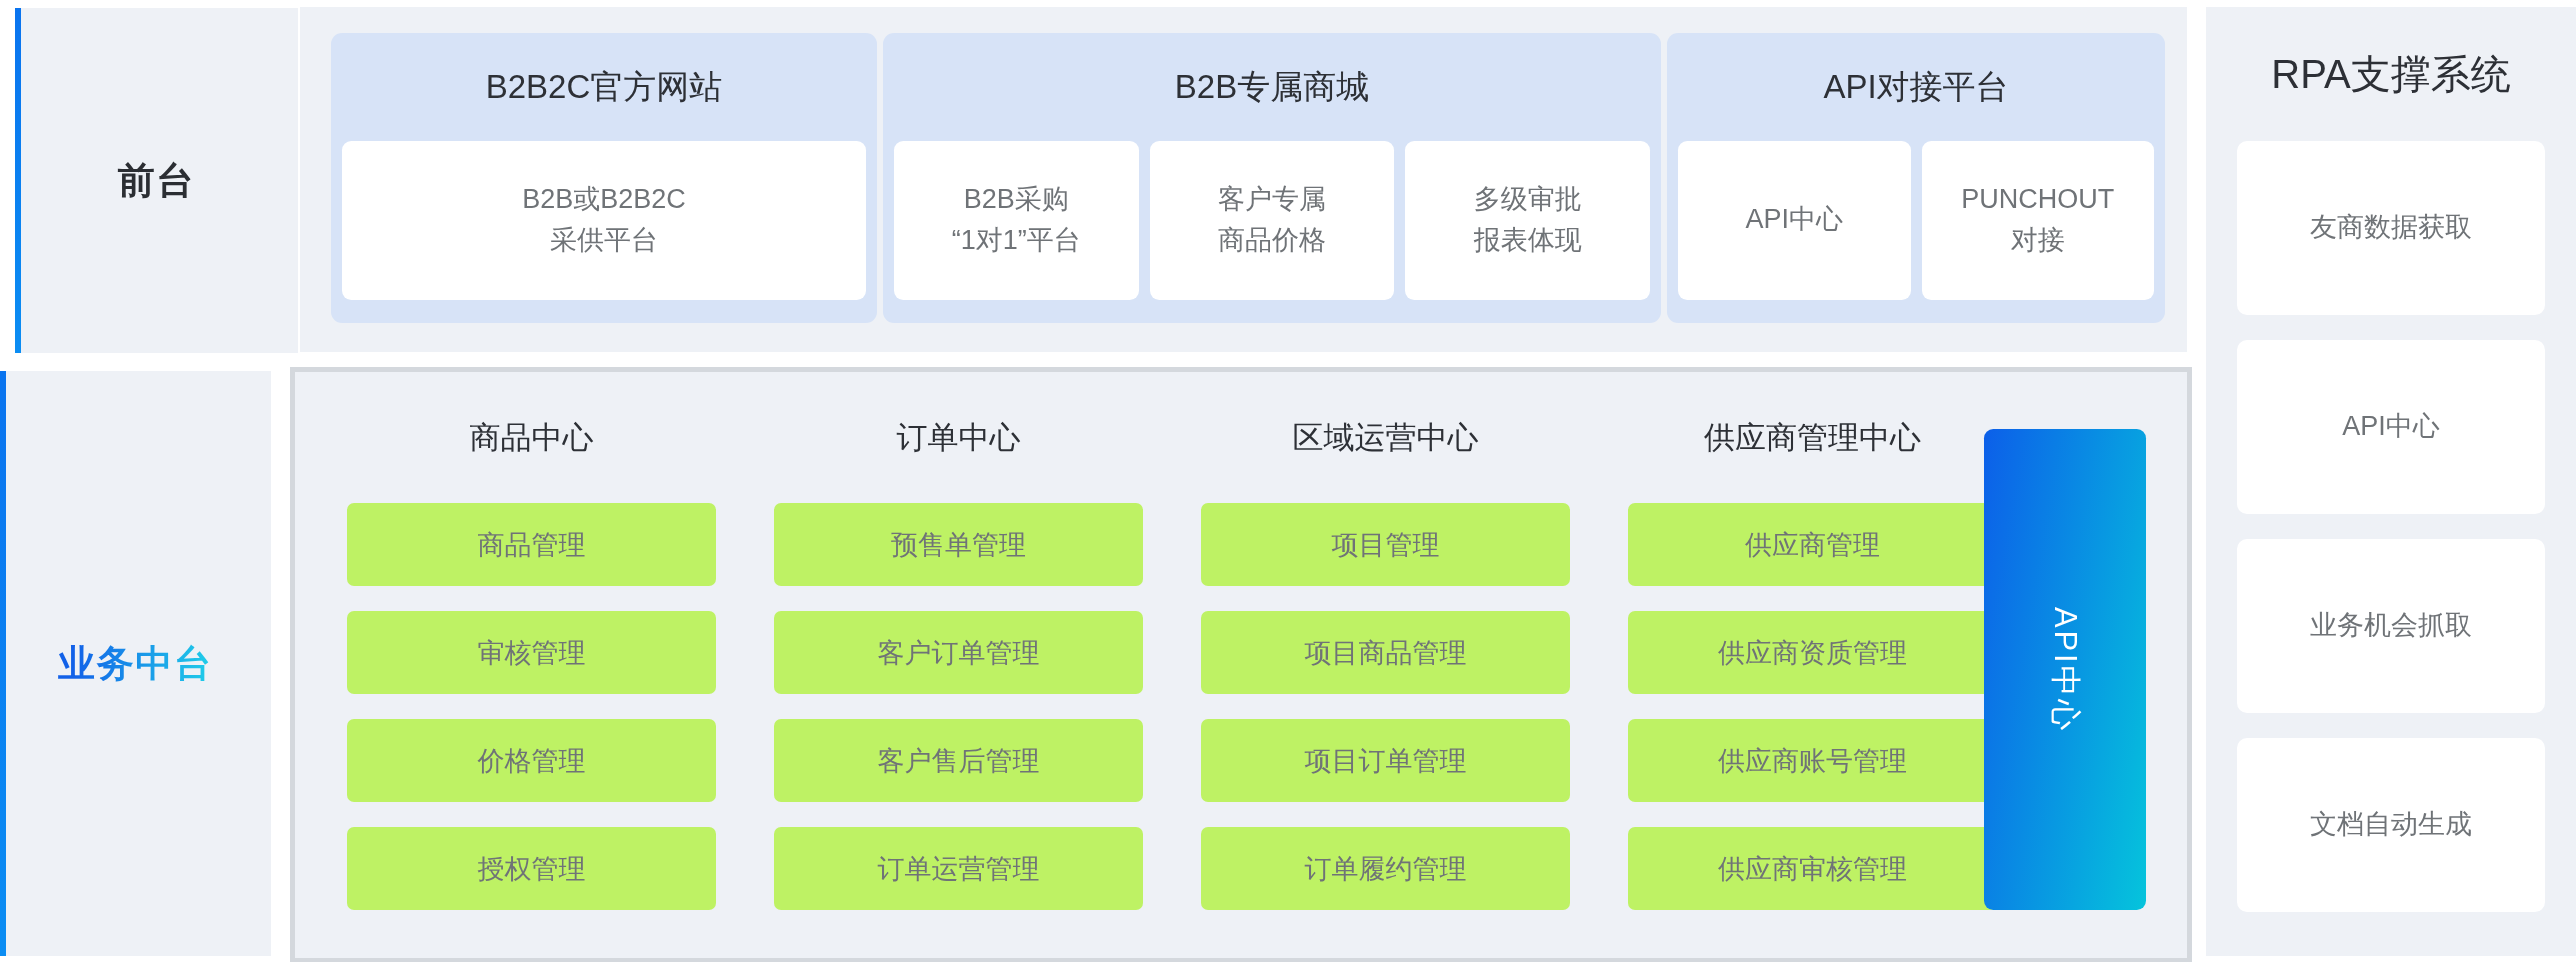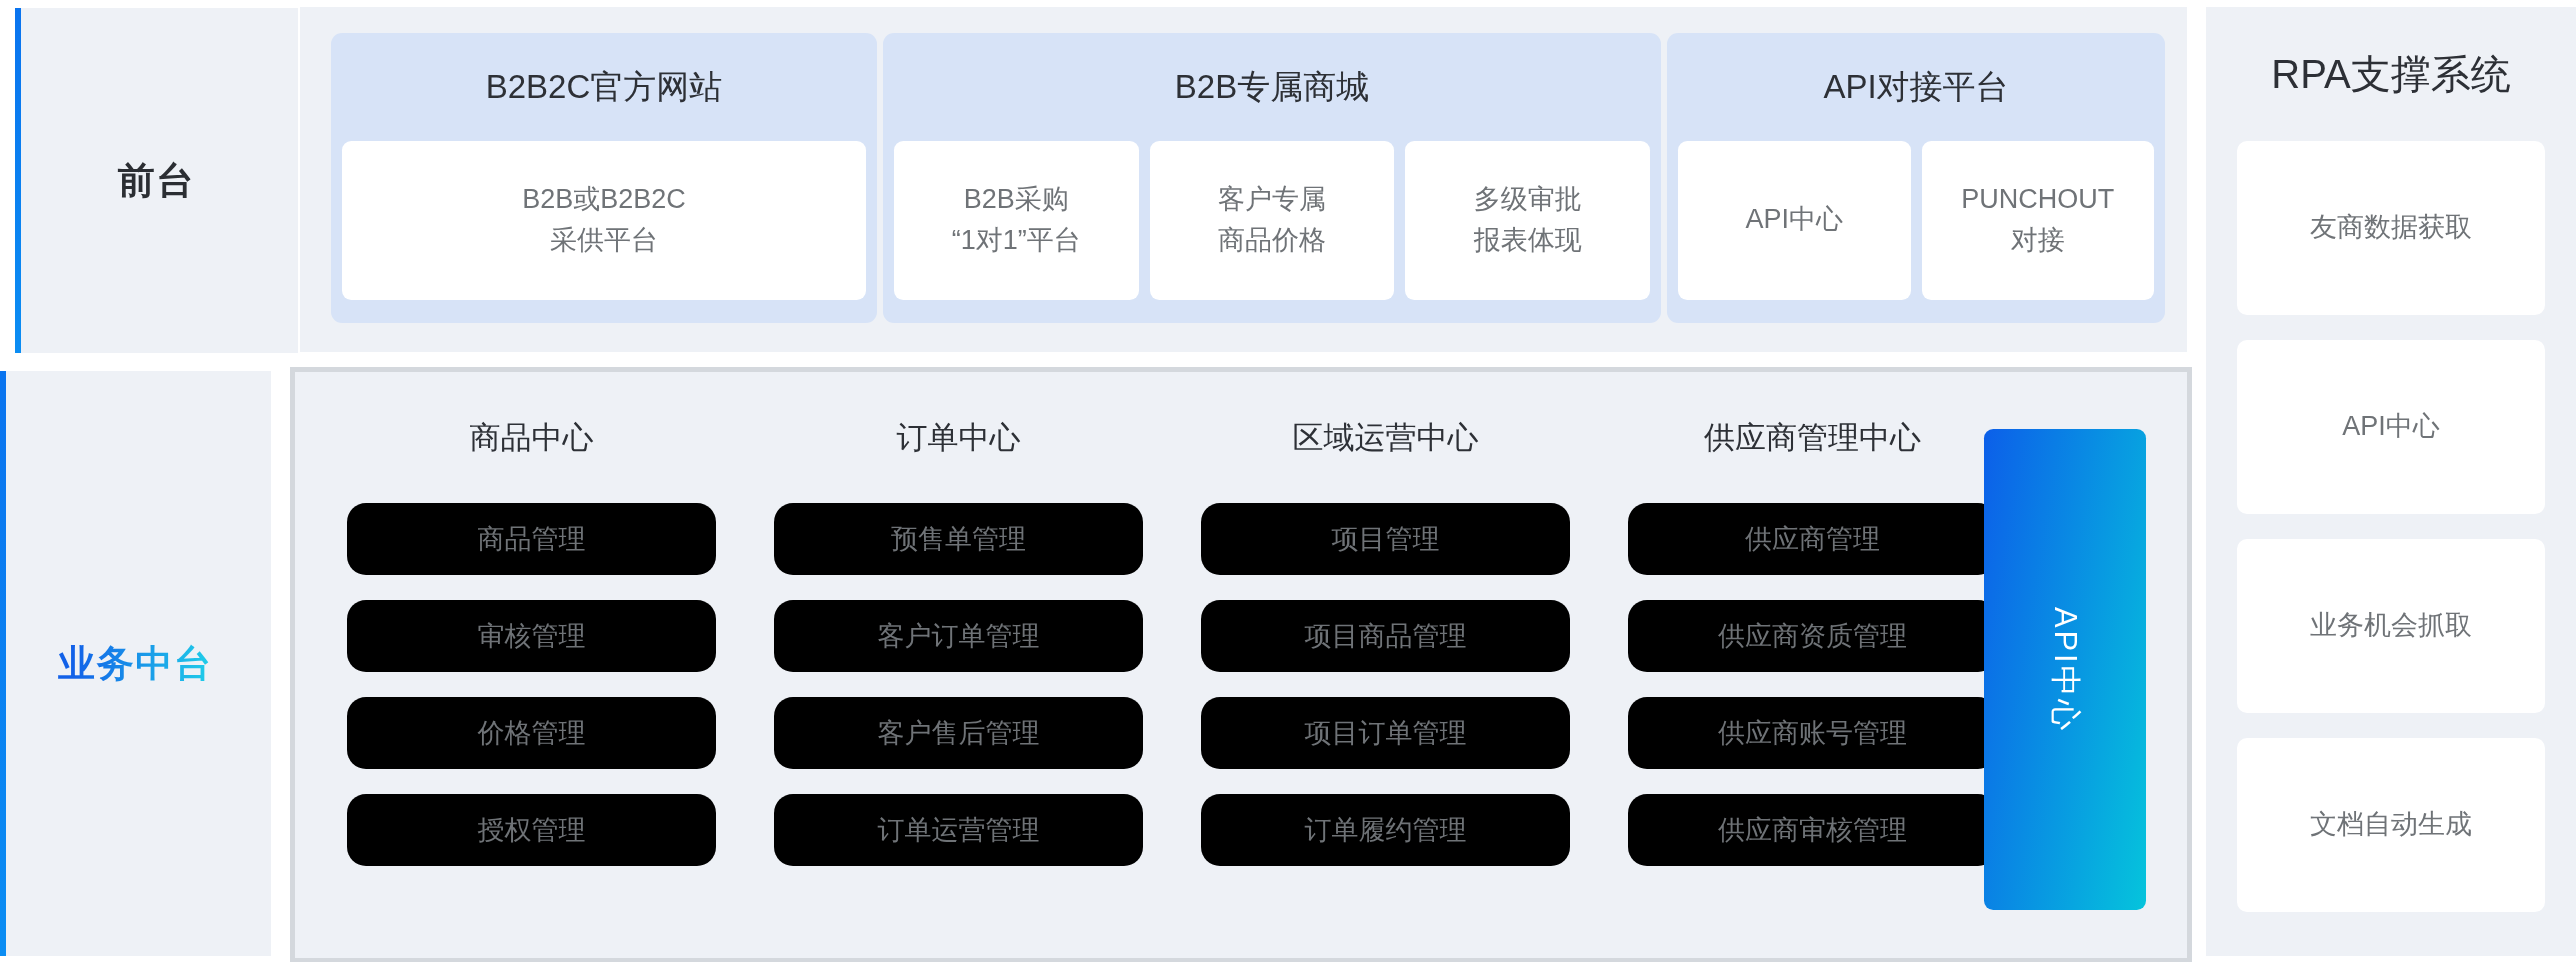--- a/index.html
+++ b/index.html
@@ -33,21 +33,21 @@
     font-size:27px; line-height:1.55; color:#6f7377; white-space:pre-line; }
 
   
   #big-box { left:290px; top:367px; width:1902px; height:596px;
     background:#eef1f6; border:5.5px solid #d4d8dd; }
   #centers { position:absolute; left:52px; top:0; display:flex; gap:58px; }
   .center-col { width:369px; display:flex; flex-direction:column; }
   .center-title { height:131px; display:flex; align-items:center; justify-content:center;
     font-size:31px; font-weight:500; color:#2d3036; }
   .center-items { display:flex; flex-direction:column; gap:25px; }
-  .item-card { height:72px; background:#000000; border-radius:19px; display:flex;
+  .item-card { height:83px; background:#bef264; border-radius:7px; display:flex;
     align-items:center; justify-content:center; font-size:27px; color:#6f7377; }
 
   
   #api-bar { position:absolute; right:41px; top:57px; width:162px; height:481px;
     border-radius:9.2px; background:linear-gradient(100deg,#0c5fe9 0%,#05c4dc 100%);
     display:flex; align-items:center; justify-content:center; }
   #api-bar .v-text { transform:rotate(90deg); white-space:nowrap; color:#ffffff;
     font-size:31px; letter-spacing:2.8px; }
 
   

